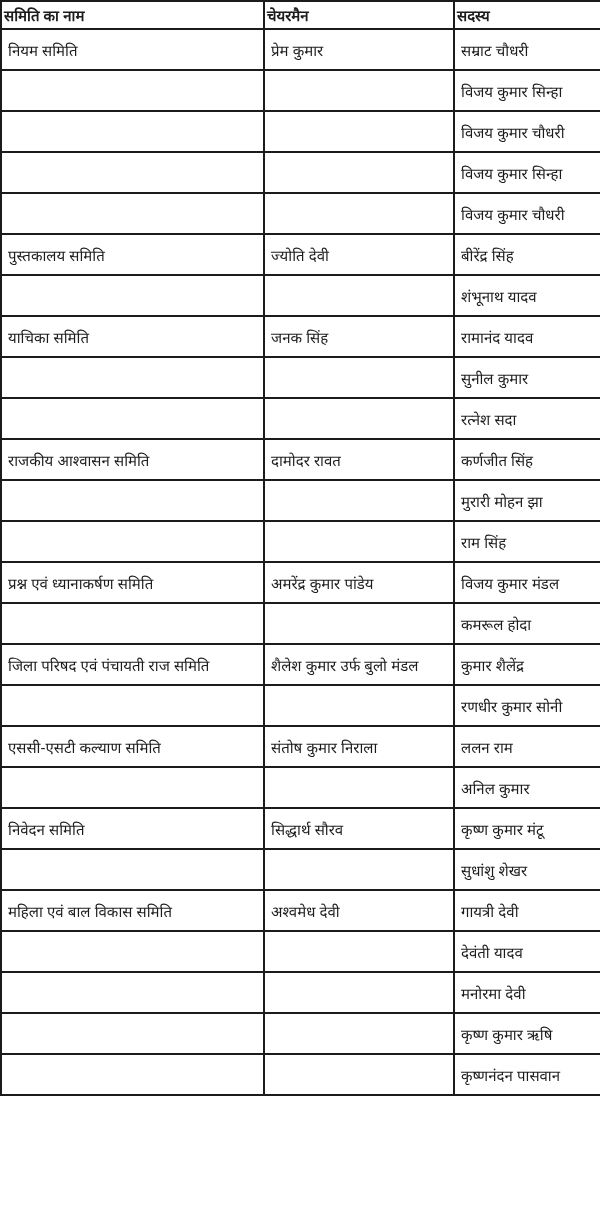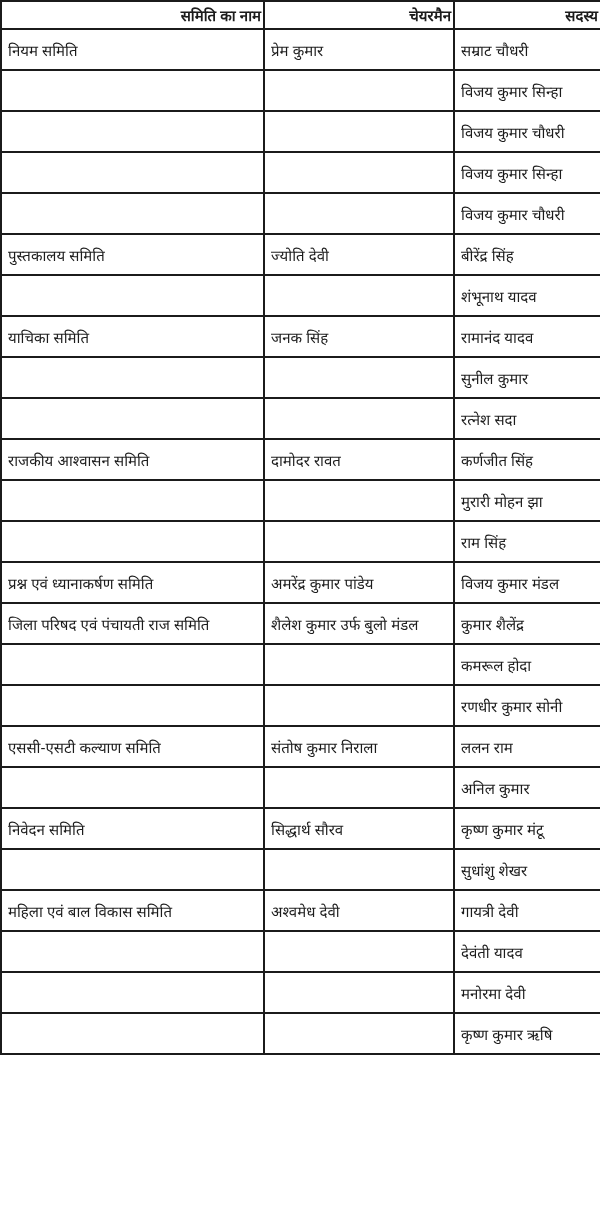--- a/index.html
+++ b/index.html
@@ -24,21 +24,21 @@
   table.committees td {
     border: 2px solid #1b1b1b;
     overflow: hidden;
     white-space: nowrap;
     vertical-align: middle;
   }
   table.committees th {
     height: 24px;
     font-size: 15px;
     font-weight: 700;
-    text-align: right;
+    text-align: left;
     padding: 1px 2px;
     background: #ffffff;
   }
   table.committees td {
     height: 37px;
     font-size: 15px;
     font-weight: 400;
     text-align: left;
     padding: 1px 6px;
     background: #ffffff;
@@ -129,32 +129,32 @@
           <td></td>
           <td></td>
           <td>राम सिंह</td>
         </tr>
         <tr>
           <td>प्रश्न एवं ध्यानाकर्षण समिति</td>
           <td>अमरेंद्र कुमार पांडेय</td>
           <td>विजय कुमार मंडल</td>
         </tr>
         <tr>
+          <td></td>
+          <td></td>
+          <td>कमरूल होदा</td>
+        </tr>
+        <tr>
           <td>जिला परिषद एवं पंचायती राज समिति</td>
           <td>शैलेश कुमार उर्फ बुलो मंडल</td>
           <td>कुमार शैलेंद्र</td>
         </tr>
         <tr>
           <td></td>
           <td></td>
-          <td>कमरूल होदा</td>
-        </tr>
-        <tr>
-          <td></td>
-          <td></td>
           <td>रणधीर कुमार सोनी</td>
         </tr>
         <tr>
           <td>एससी-एसटी कल्याण समिति</td>
           <td>संतोष कुमार निराला</td>
           <td>ललन राम</td>
         </tr>
         <tr>
           <td></td>
           <td></td>
@@ -182,16 +182,21 @@
         </tr>
         <tr>
           <td></td>
           <td></td>
           <td>मनोरमा देवी</td>
         </tr>
         <tr>
           <td></td>
           <td></td>
           <td>कृष्ण कुमार ऋषि</td>
+        </tr>
+        <tr>
+          <td></td>
+          <td></td>
+          <td>कृष्णनंदन पासवान</td>
         </tr>
       </tbody>
   </table>
 </div>
 
 </body></html>

